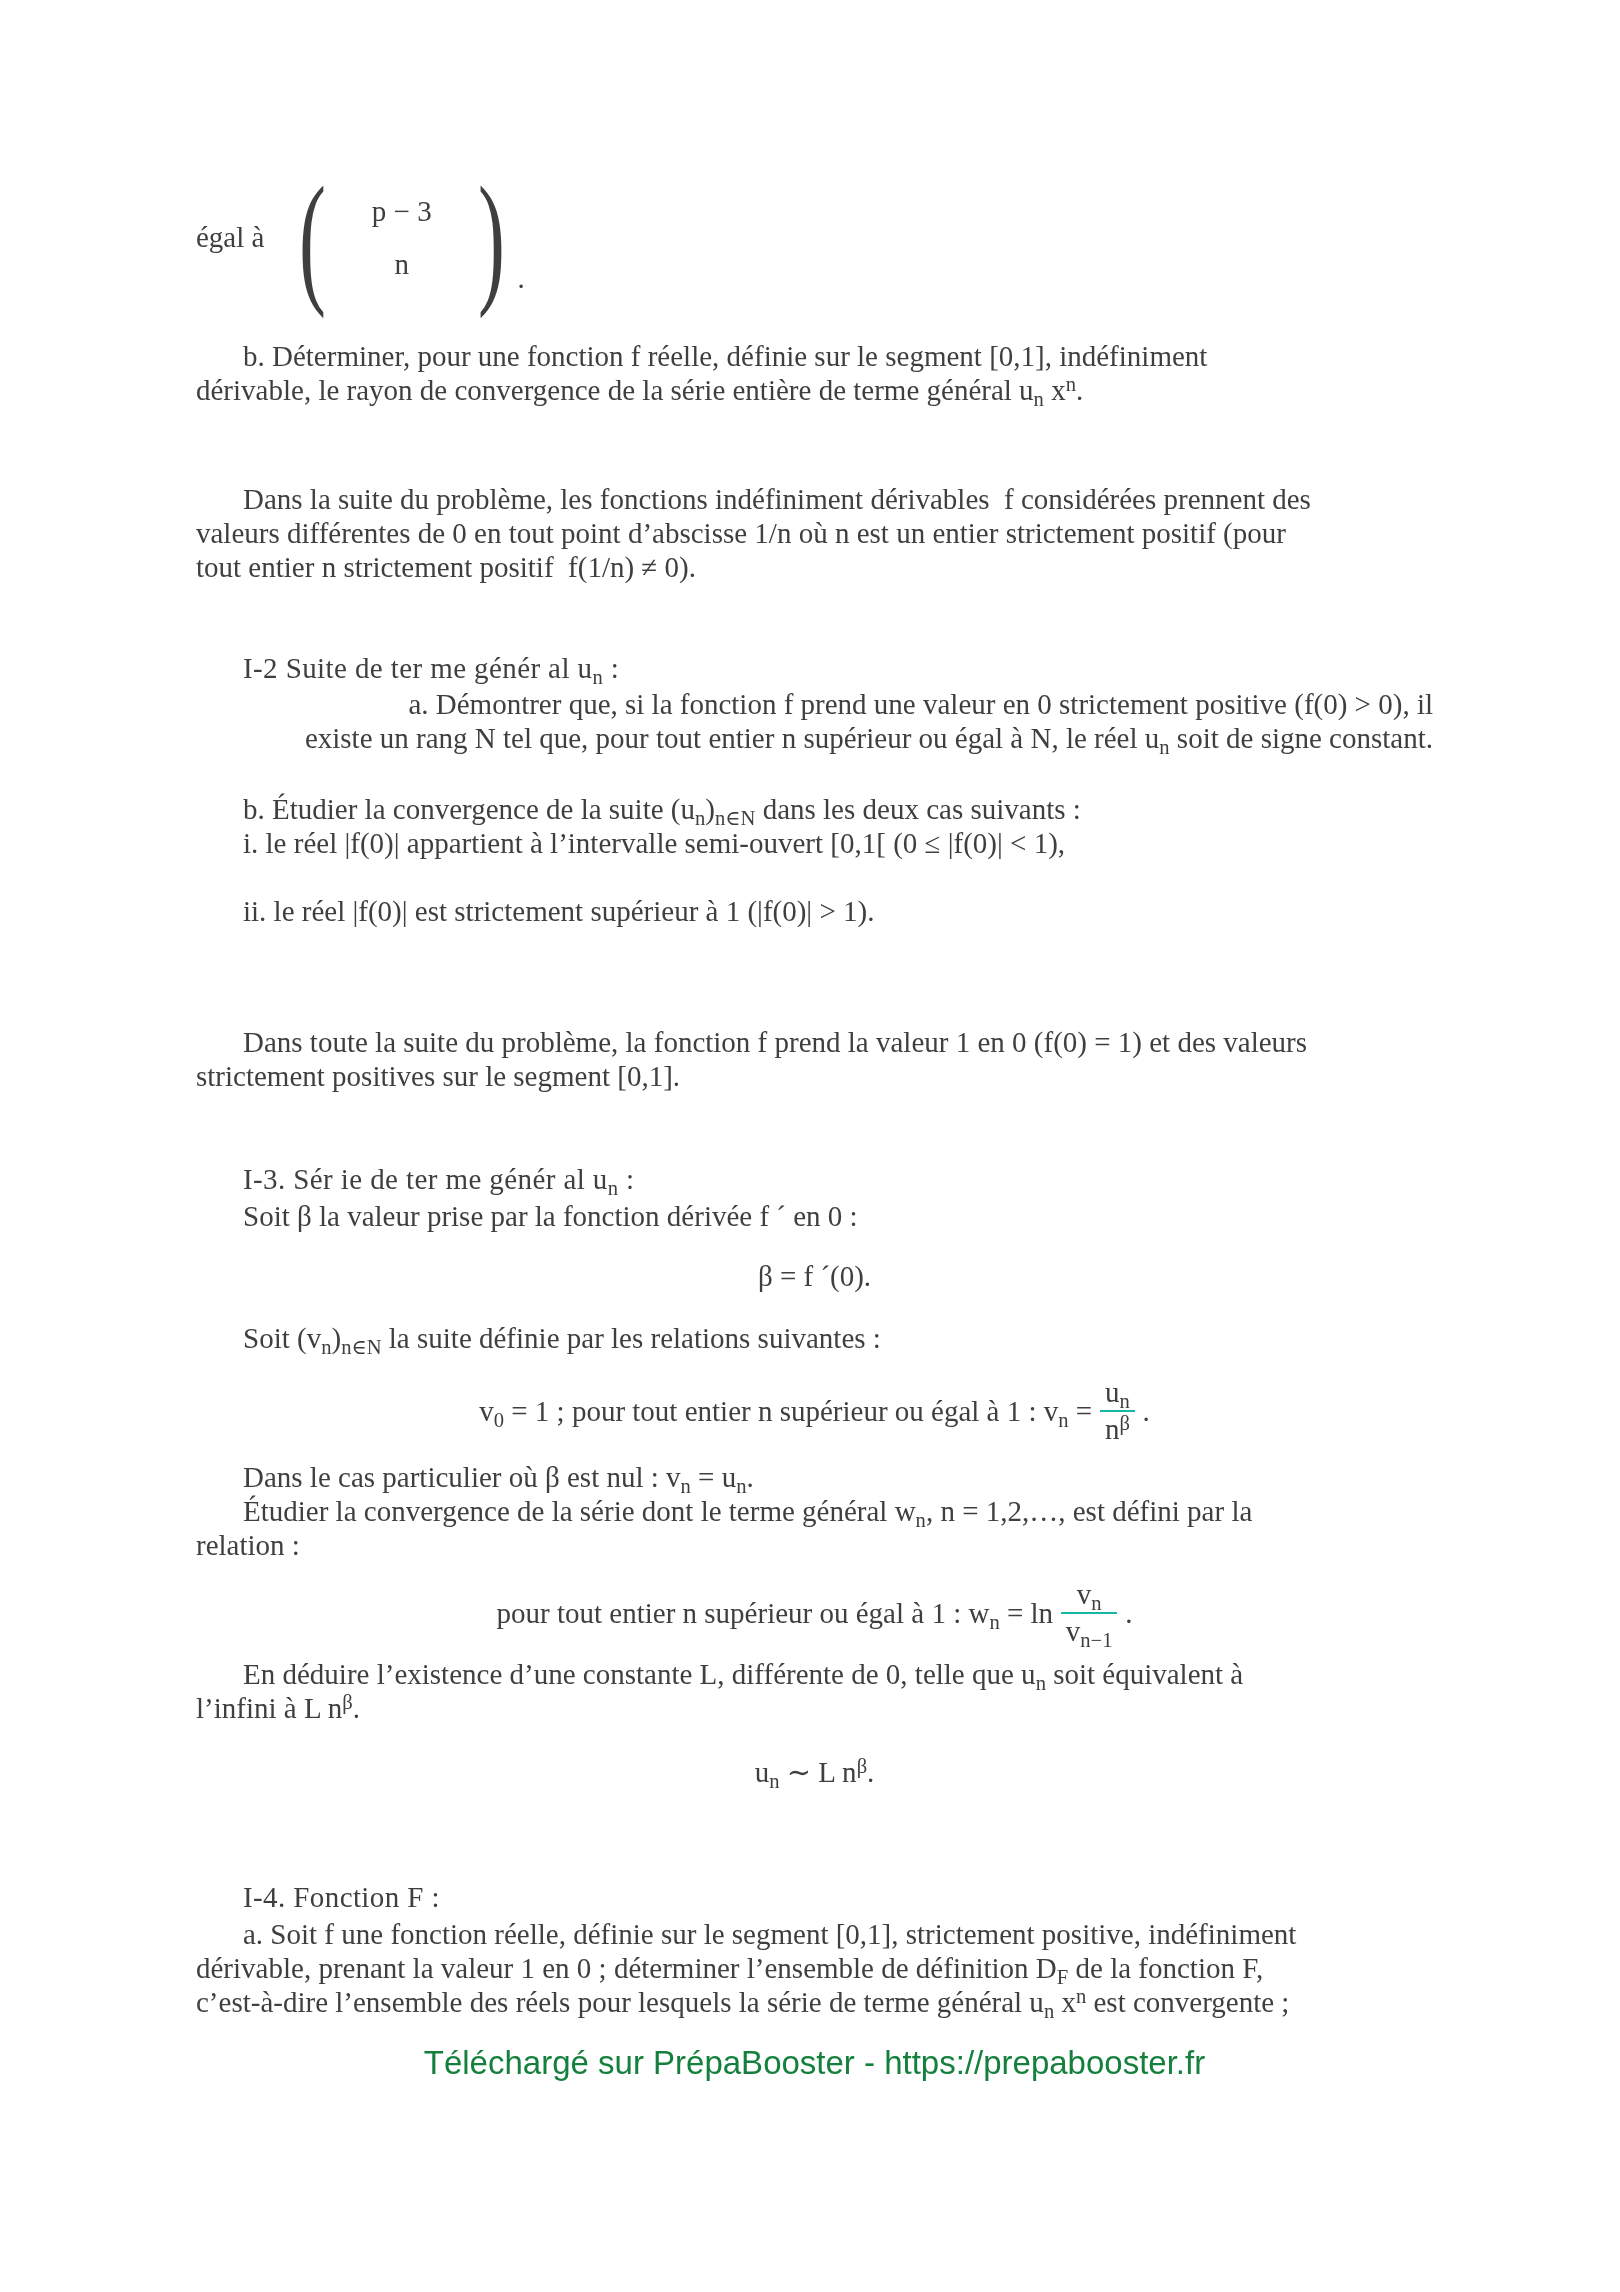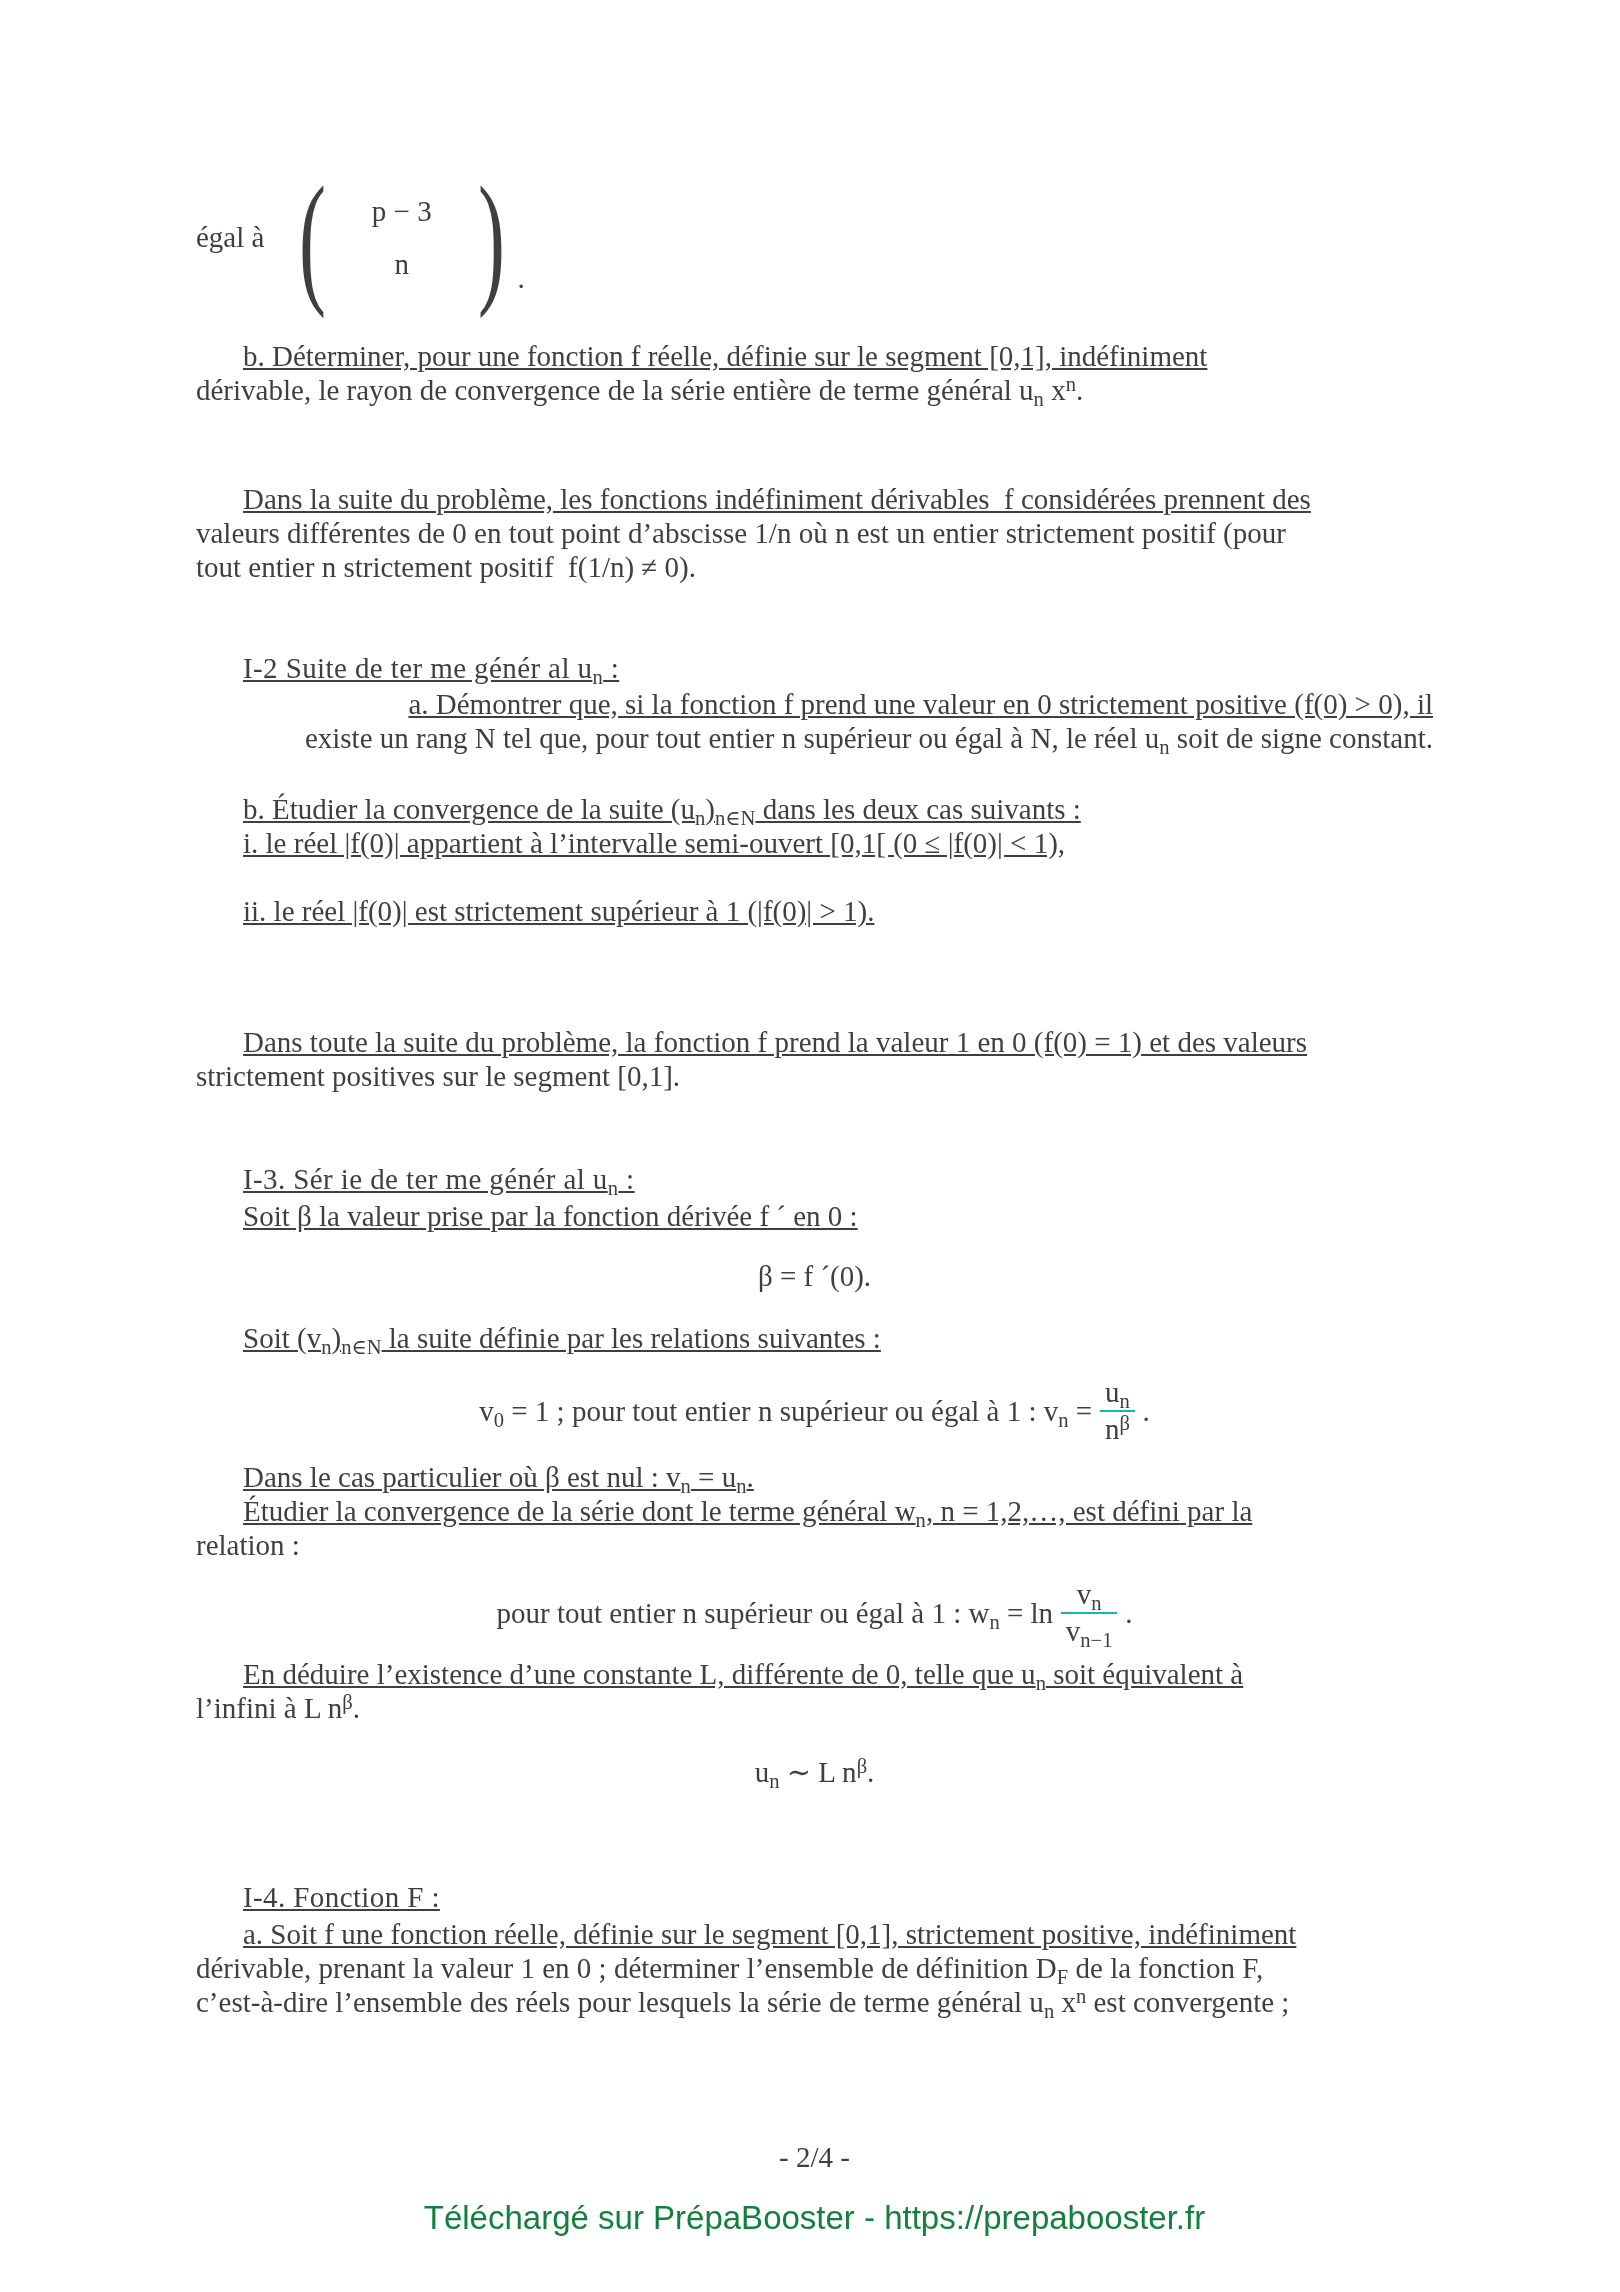--- a/index.html
+++ b/index.html
@@ -14,21 +14,21 @@
   }
   .content{
     position:absolute;left:196px;top:0;width:1237px;
   }
   .para{margin:0;}
   .line{
     display:block;
     line-height:34px;
     white-space:pre;
   }
-  .indent{padding-left:47px;text-decoration:underline;}
+  .indent{padding-left:47px;}
   .heading .line{letter-spacing:0.4px;}
   sub{font-size:20.6px;vertical-align:-5.9px;line-height:0;}
   sup{font-size:20.6px;vertical-align:8.8px;line-height:0;}
   
   .binom-row{
     display:flex;align-items:center;
     height:123px;margin-top:176px;
   }
   .binom-prefix{margin-right:23.5px;}
   .bigparen{
@@ -187,18 +187,17 @@
     <p class="para heading mt-hi4">
       <span class="line indent">I-4. Fonction F :</span>
     </p>
 
     <p class="para mt-q4a">
       <span class="line indent">a. Soit f une fonction réelle, définie sur le segment [0,1], strictement positive, indéfiniment</span>
       <span class="line">dérivable, prenant la valeur 1 en 0 ; déterminer l’ensemble de définition D<sub>F</sub> de la fonction F,</span>
       <span class="line">c’est-à-dire l’ensemble des réels pour lesquels la série de terme général u<sub>n</sub> x<sup>n</sup> est convergente ;</span>
     </p>
 
-    <p class="footer-page mt-footpage">- 2/4 -</p>
     <p class="footer-credit mt-footcredit">Téléchargé sur PrépaBooster - https://prepabooster.fr</p>
 
   </div>
 </div>
 
 
 </body></html>

